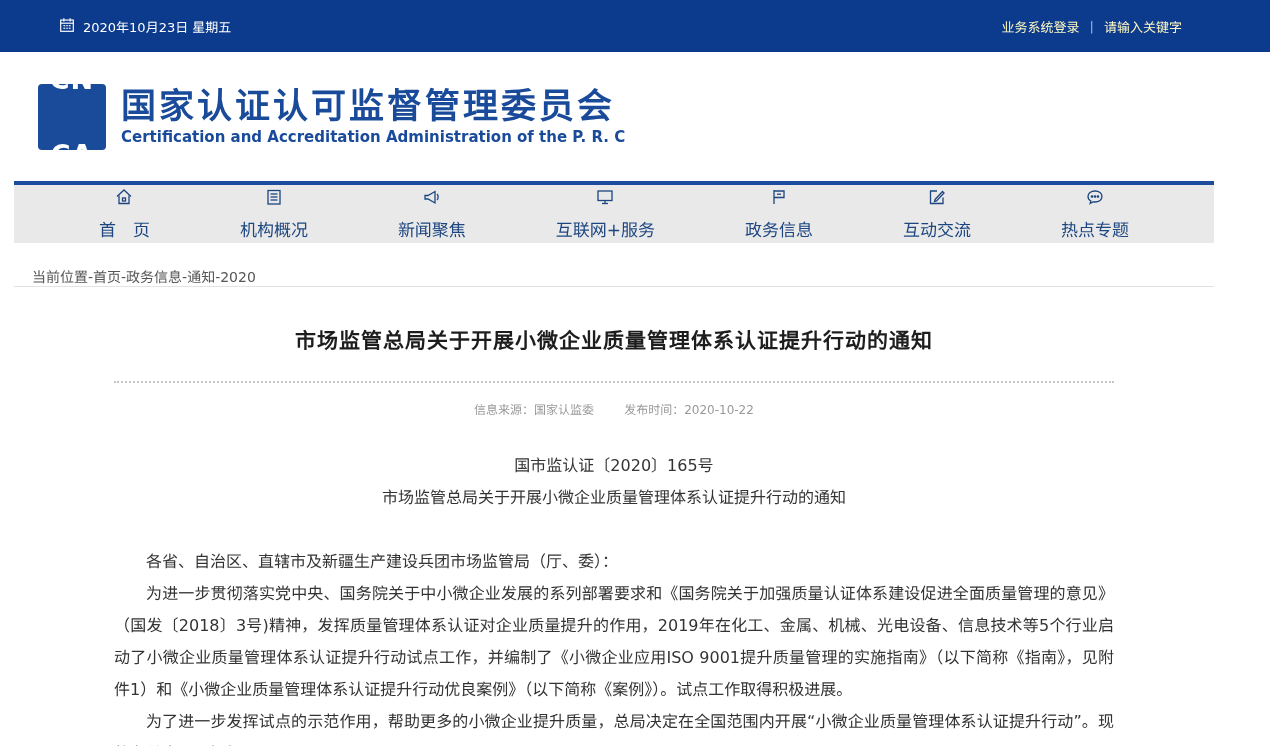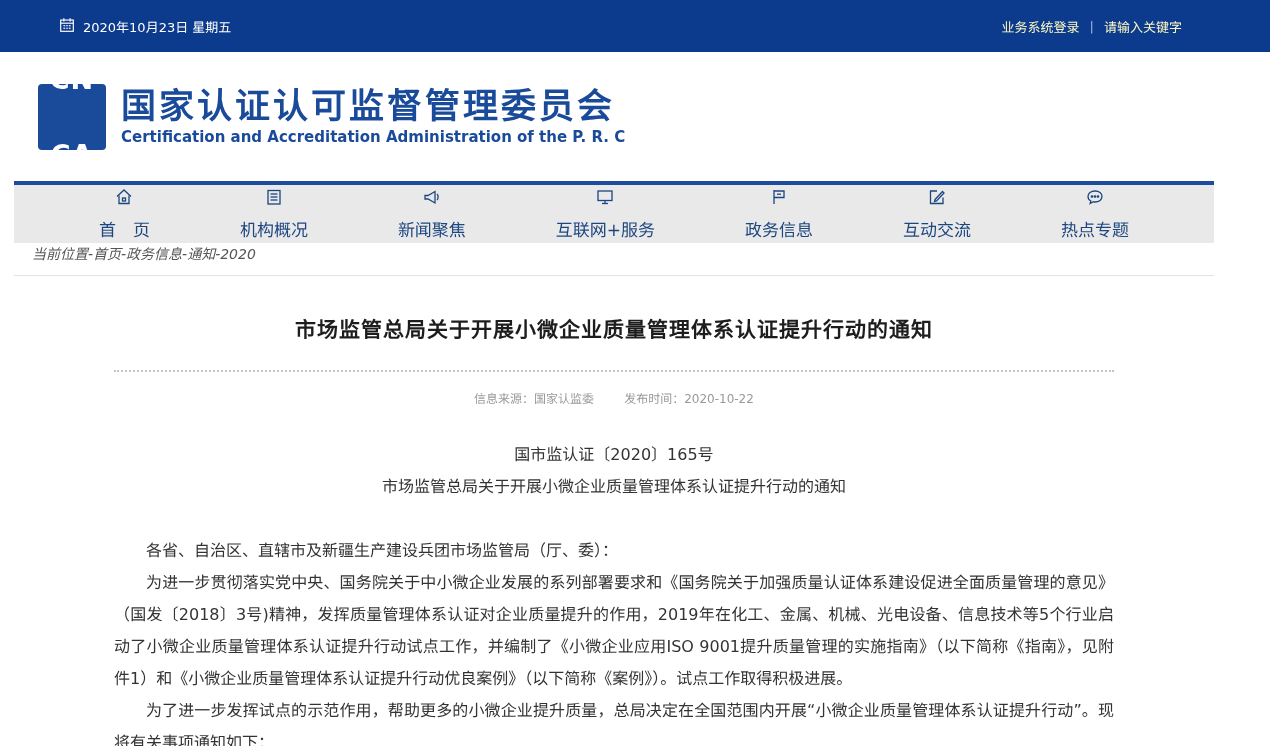--- a/index.html
+++ b/index.html
@@ -43,22 +43,22 @@
     display:flex;align-items:center;justify-content:center;padding:0;}
   .hot-row{margin-top:6px;font-size:12px;color:#999;display:flex;gap:9px;align-items:center;}
   .hot-word{color:#999;cursor:pointer;}
   
   .nav-line{height:4px;background:var(--nav-line);width:1200px;margin-left:14px;}
   .nav{height:58px;background:var(--nav-bg);width:1200px;margin-left:14px;
     display:flex;align-items:center;justify-content:space-around;padding:0 40px;}
   .nav-item{display:flex;align-items:center;gap:9px;font-size:17px;color:var(--nav-text);cursor:pointer;white-space:nowrap;flex-direction:column;}
   .nav-item .ico{display:flex;align-items:center;}
   
-  .breadcrumb{width:1200px;margin-left:14px;height:33px;display:flex;align-items:flex-start;
-    padding-left:18px;font-size:14px;color:#555;border-bottom:1px solid #e3e3e3;font-style:italic;}
+  .breadcrumb{width:1200px;margin-left:14px;height:44px;display:flex;align-items:flex-end;
+    padding-left:18px;font-size:14px;color:#555;border-bottom:1px solid #e3e3e3;}
   
   .article{width:1200px;margin-left:14px;background:#fff;}
   .article-title{text-align:center;font-size:21px;font-weight:bold;color:#1d1d1d;margin-top:37px;letter-spacing:1px;}
   .divider{margin:27px 100px 0;border-top:2px dotted #c4c4c4;}
   .article-meta{text-align:center;font-size:12px;color:#999;margin-top:17px;}
   .meta-gap{display:inline-block;width:30px;}
   .doc-body{padding:0 100px;margin-top:33px;font-size:16px;line-height:32px;color:#333;}
   .doc-center{text-align:center;}
   .doc-gap{height:32px;}
   .doc-body p{margin:0;text-indent:2em;text-align:justify;}

